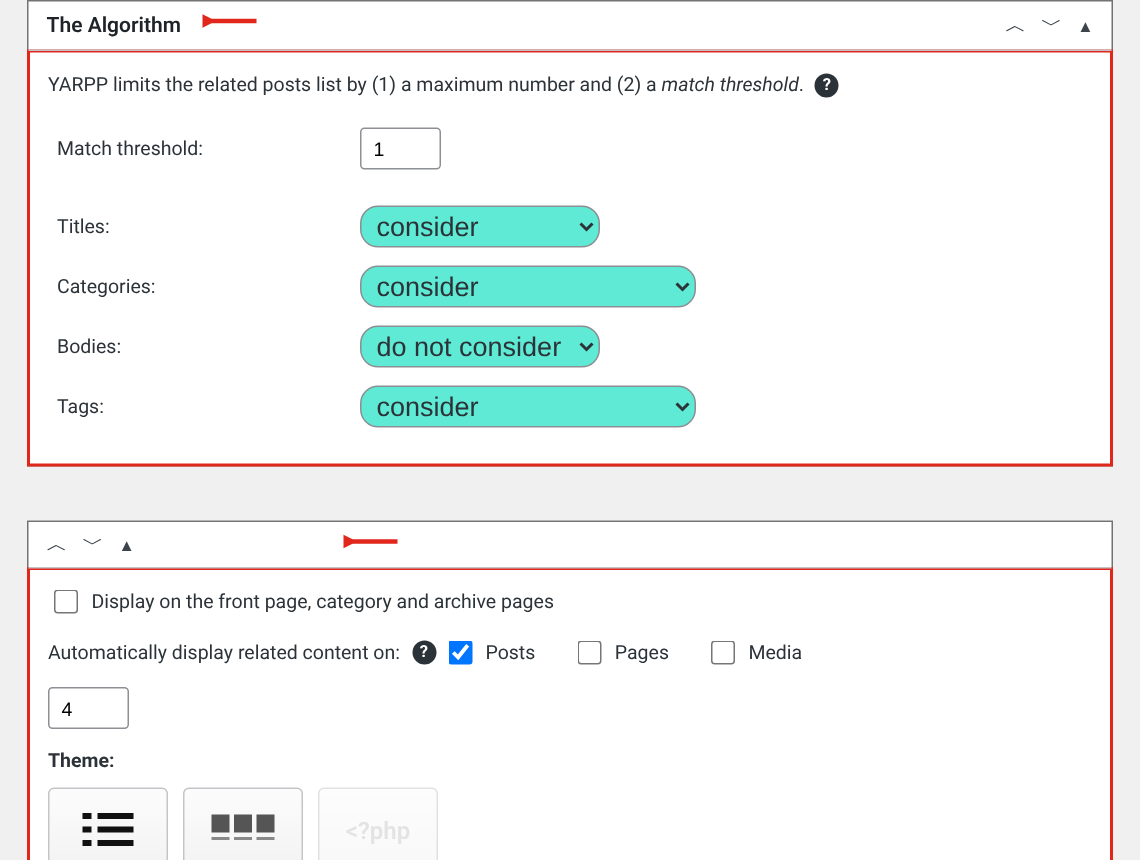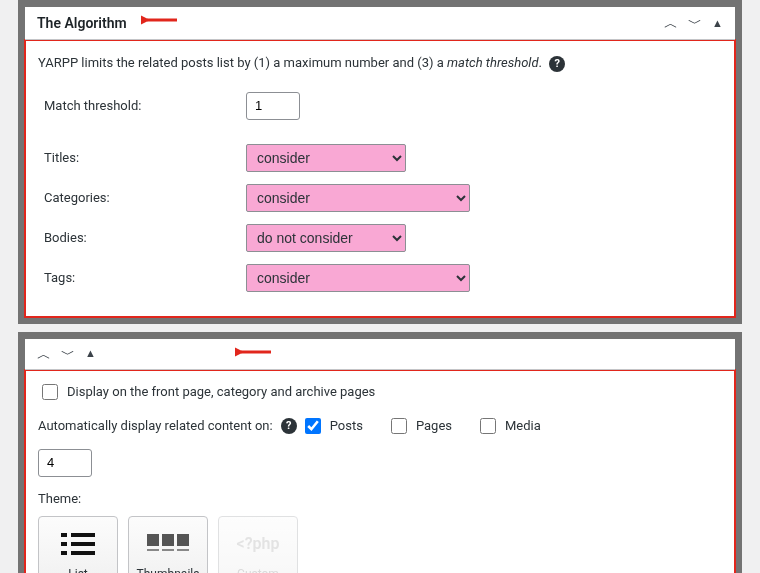--- a/index.html
+++ b/index.html
@@ -10,23 +10,23 @@
     background: #f0f0f1;
     font-size: 13px;
     color: #2c3338;
     width: 760px;
   }
   .outer {
     padding: 0 18px 18px 18px;
   }
   .panel {
     background: #fff;
-    border: 7px solid #737373;
+    border: 1px solid #737373;
     margin-top: 0;
-    margin-bottom: 8px;
+    margin-bottom: 36px;
   }
   .panel-header {
     display: flex;
     align-items: center;
     justify-content: space-between;
     padding: 8px 12px;
     border-bottom: 1px solid #c3c4c7;
   }
   .panel-header h3 {
     margin: 0;
@@ -78,24 +78,24 @@
     padding: 3px 8px;
     font-size: 13px;
     border: 1px solid #8c8f94;
     border-radius: 3px;
     background: #fff;
   }
   select.med {
     width: 160px;
     height: 28px;
     border: 1px solid #8c8f94;
-    border-radius: 2px;
-    background: #f9a8d4;
+    border-radius: 12px;
+    background: #5eead4;
     padding: 2px 6px;
-    font-size: 14px;
+    font-size: 18px;
     color: #2c3338;
   }
   select.wide { width: 224px; }
   .arrow {
     position: absolute;
     pointer-events: none;
   }
   .arrow svg { display:block; }
   .hdr-wrap { position: relative; }
   .check-row {
@@ -117,21 +117,21 @@
     border: 1px solid #8c8f94;
     border-radius: 3px;
   }
   .sub-row {
     margin-bottom: 14px;
     display: flex;
     align-items: center;
     gap: 8px;
   }
   .sub-row .lbl2 { width: 256px; }
-  .theme-label { margin-bottom: 10px; }
+  .theme-label { margin-bottom: 10px; font-weight: bold; }
   .theme-row { display: flex; gap: 10px; margin-bottom: 18px; }
   .theme-card {
     width: 80px;
     border: 1px solid #c3c4c7;
     border-radius: 4px;
     background: linear-gradient(#fcfcfc, #f0f0f0);
     display: flex;
     flex-direction: column;
     align-items: center;
     padding: 8px 4px 6px 4px;
@@ -170,21 +170,21 @@
           </svg>
       </div>
       <div class="panel-controls">
         <span class="ctrl-ch">︿</span>
         <span class="ctrl-ch">﹀</span>
         <span class="ctrl-tri">▲</span>
       </div>
     </div>
     <div class="redbox">
       <p class="intro">
-        <span>YARPP limits the related posts list by (1) a maximum number and (3) a </span><em>match threshold</em><span>.</span>
+        <span>YARPP limits the related posts list by (1) a maximum number and (2) a </span><em>match threshold</em><span>.</span>
         <span class="help">?</span>
       </p>
       <table class="fields">
         <tbody>
             <tr class="field-row">
           <td class="lbl">Match threshold:</td>
           <td><input class="small" type="text" value="1" style=""></td>
         </tr>
         <tr>
               <td colspan="2" style="height:6px"></td>

